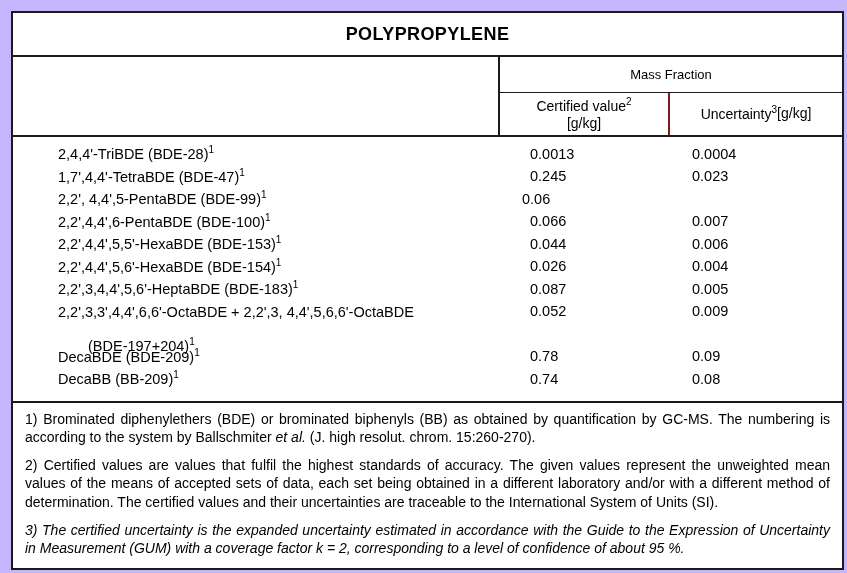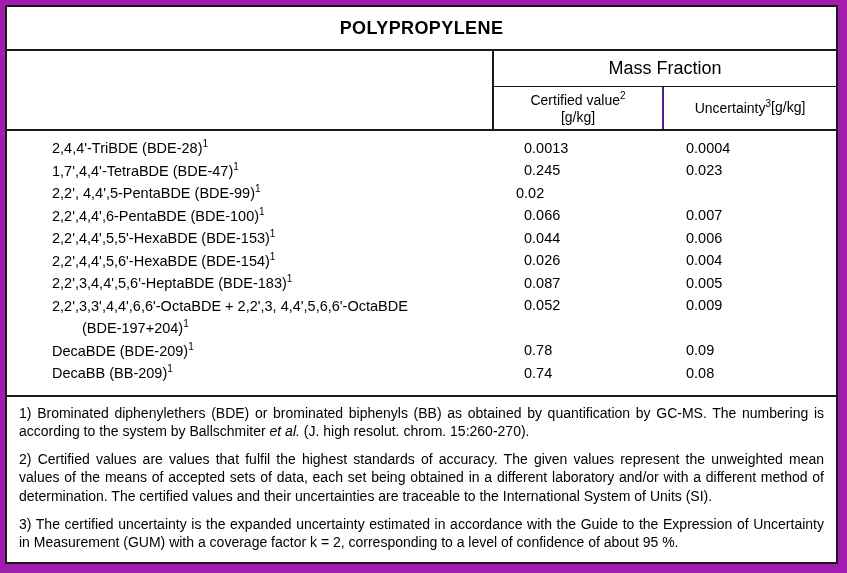--- a/index.html
+++ b/index.html
@@ -11,22 +11,22 @@
     width: 847px;
     height: 573px;
     font-family: "Liberation Sans", sans-serif;
     color: #000000;
     overflow: hidden;
   }
   .page {
     width: 847px;
     height: 573px;
     box-sizing: border-box;
-    padding: 5px;
-    background: #a21caf;
+    padding: 11px;
+    background: #c4b5fd;
   }
   .outer-frame {
     box-sizing: border-box;
     width: 833px;
     height: 559px;
     border: 2px solid #1a1a1a;
     background: #ffffff;
     display: flex;
     flex-direction: column;
   }
@@ -60,41 +60,41 @@
     box-sizing: border-box;
   }
   .col-name {
     width: 487px;
     box-sizing: border-box;
     border-right: 2px solid #1a1a1a;
   }
   .col-cert {
     width: 170px;
     box-sizing: border-box;
-    border-right: 2px solid #4c1d95;
+    border-right: 2px solid #7f1d1d;
     display: flex;
     align-items: center;
     justify-content: center;
     flex-direction: column;
     font-size: 14px;
   }
   .col-unc {
     flex: 1;
     box-sizing: border-box;
     display: flex;
     align-items: center;
     justify-content: center;
     font-size: 14px;
   }
   .mass-fraction-cell {
     flex: 1;
     display: flex;
     align-items: center;
     justify-content: center;
-    font-size: 18px;
+    font-size: 13px;
     box-sizing: border-box;
     border-bottom: 1.5px solid #1a1a1a;
   }
   .hdr-row1 .col-name {
     border-bottom: none;
   }
   .sub {
     line-height: 1.25;
     text-align: center;
   }
@@ -115,20 +115,21 @@
     font-size: 14.5px;
   }
   .d-name {
     width: 487px;
     box-sizing: border-box;
     padding-left: 45px;
     white-space: nowrap;
   }
   .d-name.indent2 {
     padding-left: 75px;
+    margin-top: 12px;
   }
   .d-cert {
     width: 170px;
     box-sizing: border-box;
     padding-left: 30px;
   }
   .d-unc {
     flex: 1;
     box-sizing: border-box;
     padding-left: 22px;
@@ -138,21 +139,21 @@
   .notes {
     box-sizing: border-box;
     padding: 7px 12px 4px 12px;
     font-size: 14px;
     line-height: 1.33;
   }
   .note {
     margin-bottom: 9px;
     text-align: justify;
   }
-  .note:last-child { margin-bottom: 0; }
+  .note:last-child { margin-bottom: 0; font-style: italic; }
 </style>
 </head>
 <body>
 
 <div class="page">
   <div class="outer-frame">
 
     <div class="title-row">
       <span class="title-text">POLYPROPYLENE</span>
     </div>
@@ -189,21 +190,21 @@
       </div>
 
       <div class="drow">
         <div class="d-name"><span>1,7',4,4'-TetraBDE (BDE-47)</span><span class="sup">1</span></div>
         <div class="d-cert">0.245</div>
         <div class="d-unc">0.023</div>
       </div>
 
       <div class="drow">
         <div class="d-name"><span>2,2', 4,4',5-PentaBDE (BDE-99)</span><span class="sup">1</span></div>
-        <div class="d-unc">0.02</div>
+        <div class="d-unc">0.06</div>
       </div>
 
       <div class="drow">
         <div class="d-name"><span>2,2',4,4',6-PentaBDE (BDE-100)</span><span class="sup">1</span></div>
         <div class="d-cert">0.066</div>
         <div class="d-unc">0.007</div>
       </div>
 
       <div class="drow">
         <div class="d-name"><span>2,2',4,4',5,5'-HexaBDE (BDE-153)</span><span class="sup">1</span></div>

